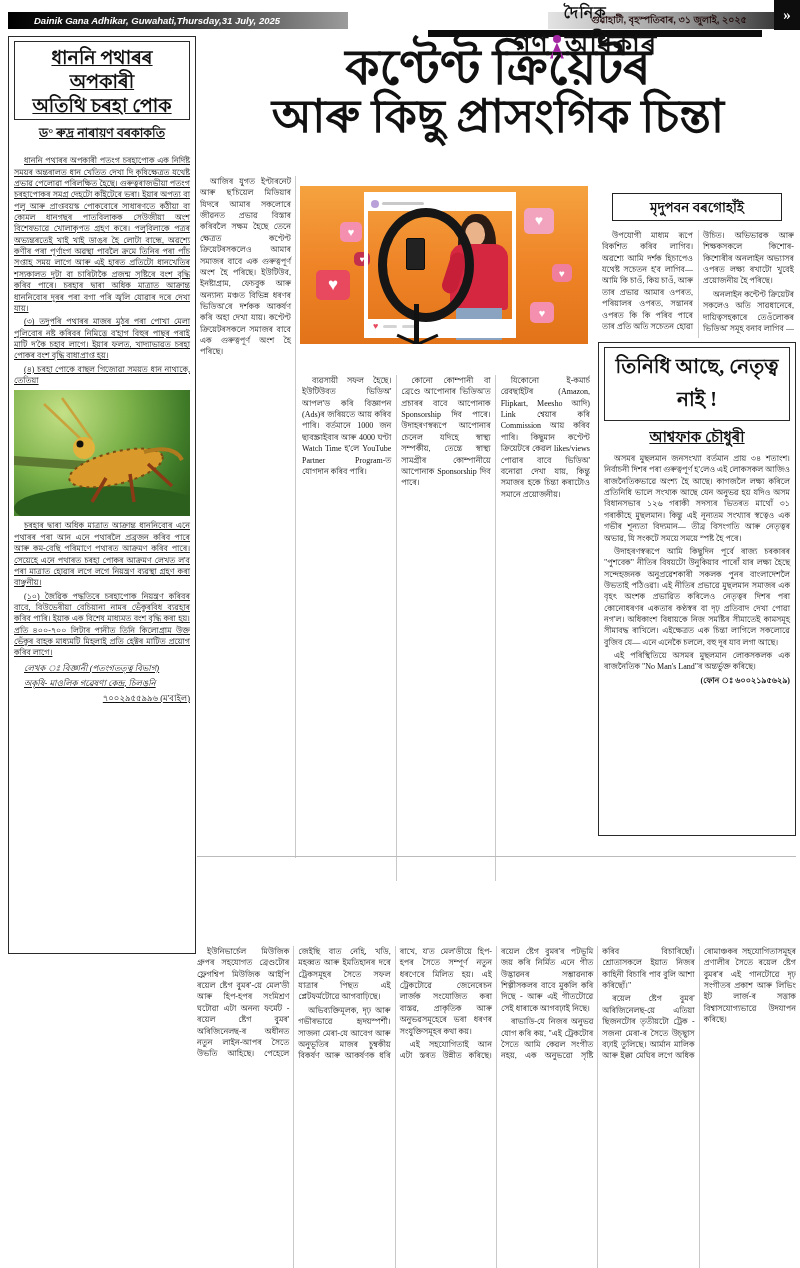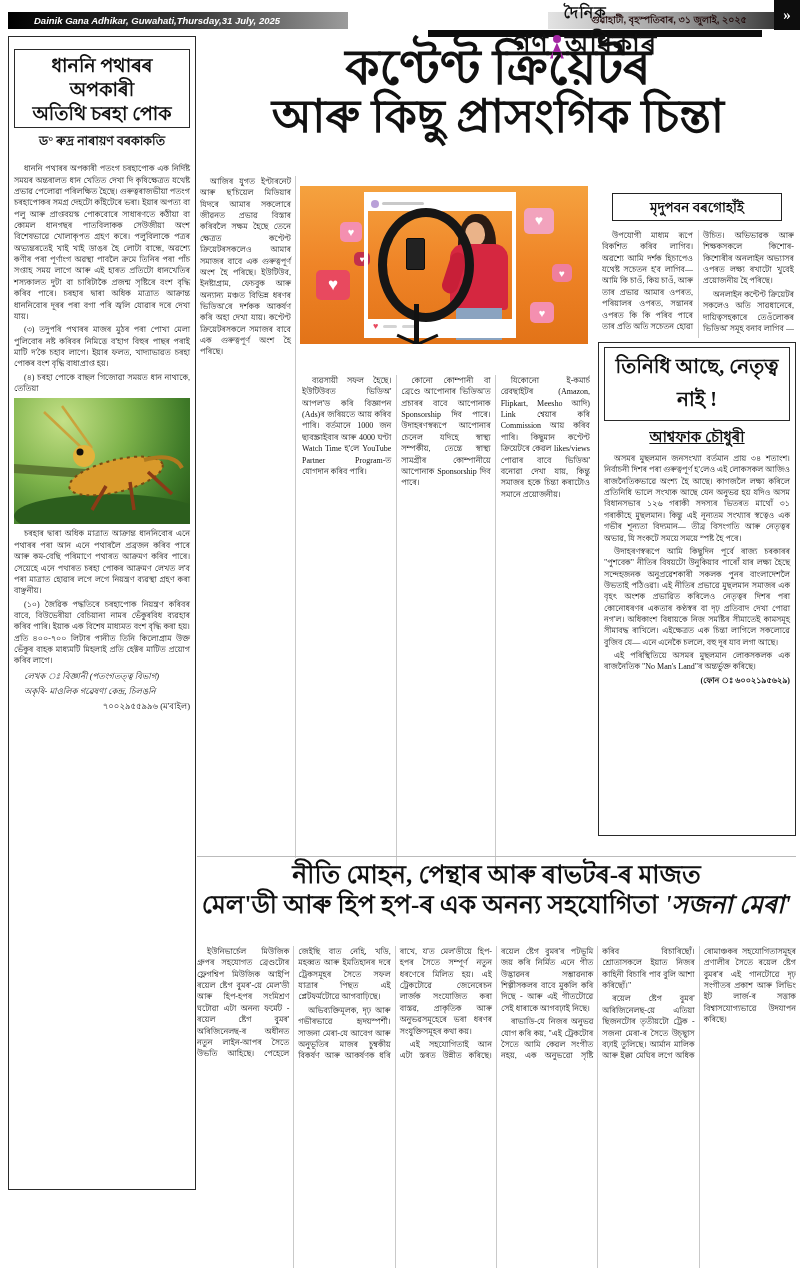--- a/index.html
+++ b/index.html
@@ -15,21 +15,21 @@
   .logo-big{font-size:27px;font-weight:bold;letter-spacing:1px;}
   .person-icon{display:inline-block;width:16px;height:24px;position:relative;}
   .person-icon .head{position:absolute;left:4px;top:0;width:8px;height:8px;border-radius:50%;background:#a326a3;}
   .person-icon .body{position:absolute;left:1px;top:8px;width:14px;height:16px;background:#a326a3;clip-path:polygon(50% 0,100% 100%,78% 100%,78% 60%,22% 60%,22% 100%,0 100%);}
   .logo-bar{position:absolute;left:428px;top:30px;width:334px;height:7px;background:#0d0d0d;}
   .corner-box{position:absolute;right:0;top:0;width:26px;height:30px;background:#0d0d0d;color:#fff;font-size:15px;font-weight:bold;display:flex;align-items:center;justify-content:center;}
   
   .para{margin:0 0 2px;text-align:justify;text-indent:10px;}
   .smalltext{font-size:8px;line-height:1.42;}
   
-  .left-box{position:absolute;left:8px;top:36px;width:188px;height:1154px;border:1.5px solid #2a2a2a;box-sizing:border-box;padding:12px 5px;}
+  .left-box{position:absolute;left:8px;top:36px;width:188px;height:918px;border:1.5px solid #2a2a2a;box-sizing:border-box;padding:4px 5px;text-decoration:underline;}
   .left-head-box{border:1.2px solid #2a2a2a;padding:4px 2px 2px;text-align:center;}
   .left-head{font-size:19px;font-weight:bold;line-height:1.25;}
   .left-byline{font-size:12.5px;font-weight:bold;text-align:center;margin:4px 0 11px;}
   .left-footer{font-size:8.5px;font-style:italic;margin-top:3px;}
   .left-footer p{margin:0 0 1px;}
   .left-footer p:last-child{text-align:right;font-style:normal;}
   
   .bug-photo{position:relative;width:176px;height:126px;margin:4px auto;overflow:hidden;
      background:radial-gradient(circle at 28% 18%,#c4e086 0%,#7db24a 40%,#3f7a28 75%,#275417 100%);}
   
@@ -204,26 +204,20 @@
     <div class="right-byline">আশ্বফাক চৌধুৰী</div>
     <div class="smalltext">
         <p class="para">অসমৰ মুছলমান জনসংখ্যা বৰ্তমান প্ৰায় ৩৪ শতাংশ। নিৰ্বাচনী দিশৰ পৰা গুৰুত্বপূৰ্ণ হ'লেও এই লোকসকল আজিও ৰাজনৈতিকভাৱে অংশ্য হৈ আছে। কাগজলৈ লক্ষ্য কৰিলে প্ৰতিনিধি ভালে সংখ্যক আছে যেন অনুভৱ হয় যদিও অসম বিধানসভাৰ ১২৬ গৰাকী সদস্যৰ ভিতৰত মাথোঁ ৩১ গৰাকীহে মুছলমান। কিন্তু এই নূন্যতম সংখ্যাৰ স্বত্বেও এক গভীৰ শূন্যতা বিদ্যমান— তীব্ৰ বিসংগতি আৰু নেতৃত্বৰ অভাৱ, যি সংকটে সময়ে সময়ে স্পষ্ট হৈ পৰে।</p>
         <p class="para">উদাহৰণস্বৰূপে আমি কিছুদিন পূৰ্বে ৰাজ্য চৰকাৰৰ "পুশবেক" নীতিৰ বিষয়টো উনুকিয়াব পাৰোঁ যাৰ লক্ষ্য হৈছে সন্দেহজনক অনুপ্ৰৱেশকাৰী সকলক পুনৰ বাংলাদেশলৈ উভতাই পঠিওৱা। এই নীতিৰ প্ৰভাৱে মুছলমান সমাজৰ এক বৃহৎ অংশক প্ৰভাৱিত কৰিলেও নেতৃত্বৰ দিশৰ পৰা কোনোধৰণৰ একতাৰ কণ্ঠস্বৰ বা দৃঢ় প্ৰতিবাদ দেখা পোৱা নগ'ল। অধিকাংশ বিধায়কে নিজ সমষ্টিৰ সীমাতেই কামসমূহ সীমাবদ্ধ ৰাখিলে। এইক্ষেত্ৰত এক চিন্তা লাগিলে সকলোৱে বুজিব যে— এনে এনেকৈ চললে, বহু দূৰ যাব লগা আছে।</p>
       </div>
     <p class="para smalltext right-closing">এই পৰিস্থিতিয়ে অসমৰ মুছলমান লোকসকলক এক ৰাজনৈতিক "No Man's Land"ৰ অন্তৰ্ভুক্ত কৰিছে।</p>
     <p class="para smalltext right-phone">(ফোন ঃ ৬০০২১৯৫৬২৯)</p>
   </div>
 
   <div class="bottom-sep"></div>
-  <div class="bottom-headline">
-    <div class="bh1">নীতি মোহন, পেন্থাৰ আৰু ৰাভটৰ-ৰ মাজত</div>
-    <div class="bh2">
-      <span>মেল'ডী আৰু হিপ হপ-ৰ এক অনন্য সহযোগিতা </span><span class="it">'সজনা মেৰা'</span>
-    </div>
-  </div>
   <div class="bottom-cols smalltext">
       <p class="para">ইউনিভাৰ্চেল মিউজিক গ্ৰুপৰ সহযোগত ব্ৰেণ্ডটোৰ ফ্লেগশ্বিপ মিউজিক আইপি ৰয়েল ষ্টেগ বুমৰ'-য়ে মেল'ডী আৰু হিপ-হপৰ সংমিশ্ৰণ ঘটোৱা এটা অনন্য ফৰ্মেট - ৰয়েল ষ্টেগ বুমৰ' অৰিজিনেলছ-ৰ অধীনত নতুন লাইন-আপৰ সৈতে উভতি আহিছে। পেহেলে জেইছি বাত নেহি, খডি, মহব্বত আৰু ইমতিহানৰ দৰে ট্ৰেকসমূহৰ সৈতে সফল যাত্ৰাৰ পিছত এই প্লেটফৰ্মটোৱে আগবাঢ়িছে।</p>
       <p class="para">অভিব্যক্তিমূলক, দৃঢ় আৰু গভীৰভাৱে হৃদয়স্পৰ্শী। সাজনা মেৰা-যে আবেগ আৰু অনুভূতিৰ মাজৰ চুম্বকীয় বিকৰ্ষণ আৰু আকৰ্ষণক ধৰি ৰাখে, য'ত মেল'ডীয়ে হিপ-হপৰ সৈতে সম্পূৰ্ণ নতুন ধৰণেৰে মিলিত হয়। এই ট্ৰেকটোৱে জেনেৰেচন লাৰ্জক সংযোজিত কৰা বাস্তৱ, প্ৰাকৃতিক আৰু অনুভৱসমূহেৰে ভৰা ধৰণৰ সংযুক্তিসমূহৰ কথা কয়।</p>
       <p class="para">এই সহযোগিতাই আন এটা স্তৰত উন্নীত কৰিছে। ৰয়েল ষ্টেগ বুমৰ'ৰ পটভূমি জয় কৰি নিৰ্মিত এনে গীত উদ্ভাৱনৰ সম্ভাৱনাক শিল্পীসকলৰ বাবে মুকলি কৰি দিছে - আৰু এই গীতটোৱে সেই ধাৰাকে আগবঢ়াই নিছে।</p>
       <p class="para">ৰাভাডি-যে নিজৰ অনুভৱ যোগ কৰি কয়, "এই ট্ৰেকটোৰ সৈতে আমি কেৱল সংগীত নহয়, এক অনুভৱো সৃষ্টি কৰিব বিচাৰিছোঁ। শ্ৰোতাসকলে ইয়াত নিজৰ কাহিনী বিচাৰি পাব বুলি আশা কৰিছোঁ।"</p>
       <p class="para">ৰয়েল ষ্টেগ বুমৰ' অৰিজিনেলছ-য়ে এতিয়া ছিজনটোৰ তৃতীয়টো ট্ৰেক - সজনা মেৰা-ৰ সৈতে উচ্ছ্বাস বঢ়াই তুলিছে। আৰ্মান মালিক আৰু ইক্কা মেঘিৰ লগে অধিক ৰোমাঞ্চকৰ সহযোগিতাসমূহৰ প্ৰণালীৰ সৈতে ৰয়েল ষ্টেগ বুমৰ'ৰ এই গানটোৱে দৃঢ় সংগীতৰ প্ৰকাশ আৰু লিভিং ইট লাৰ্জ-ৰ সত্তাক বিশ্বাসযোগ্যভাৱে উদযাপন কৰিছে।</p>
     </div>
 
 </div>
 

